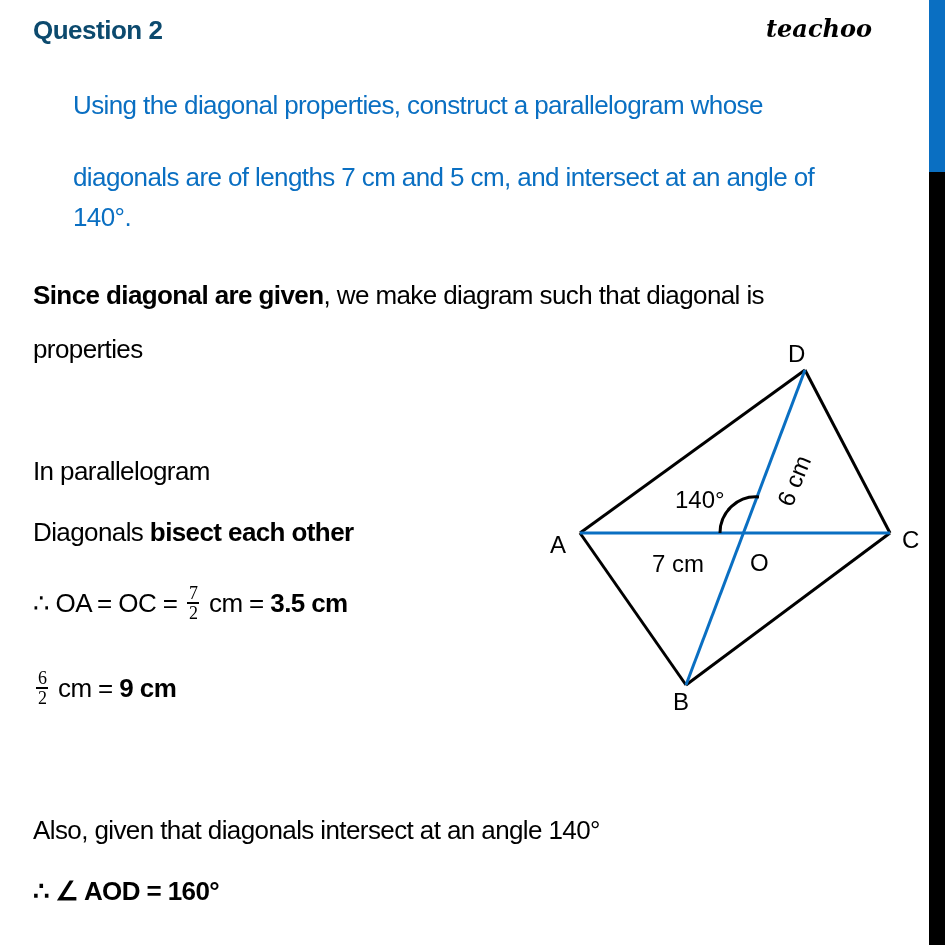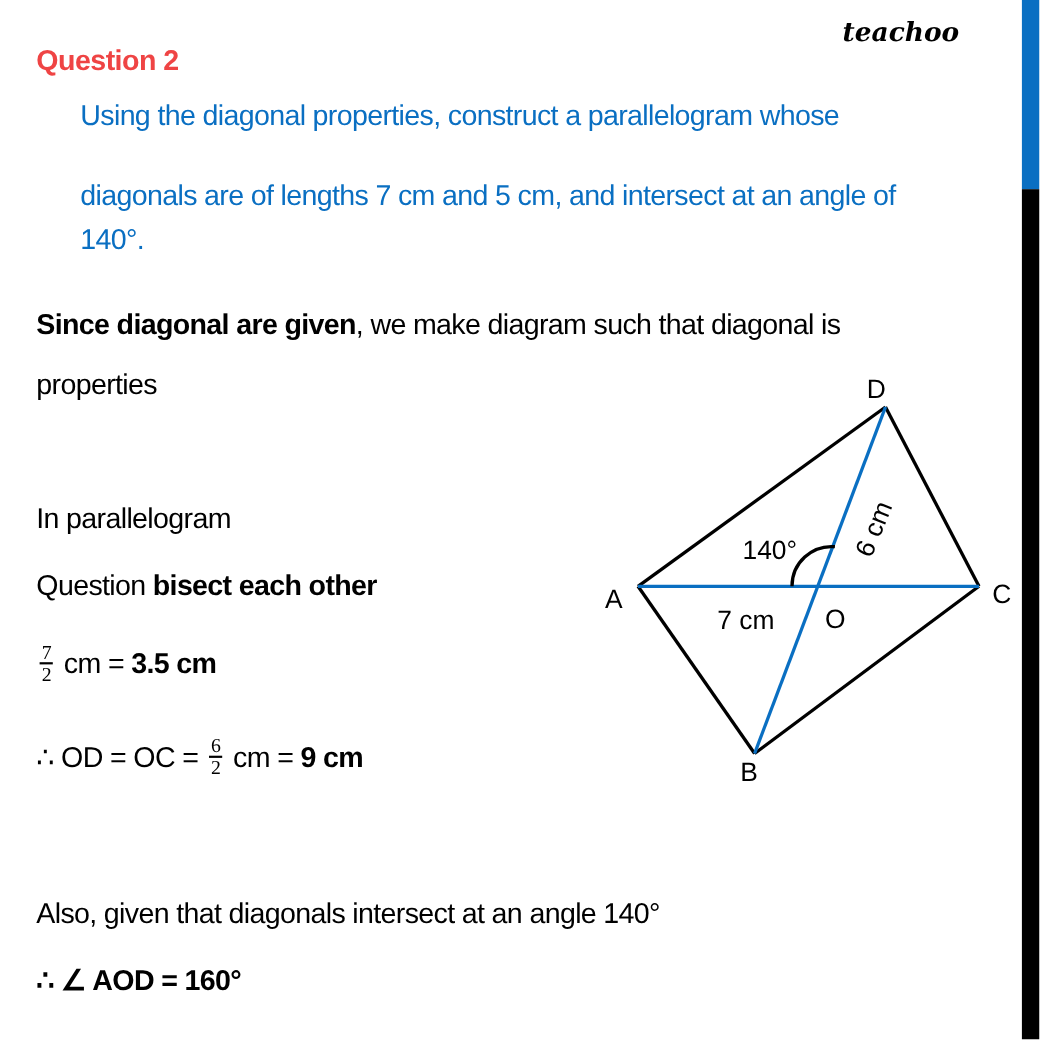--- a/index.html
+++ b/index.html
@@ -10,22 +10,22 @@
       color: #000;
     }
     .sidebar-blue { position: absolute; left: 929px; top: 0; width: 16px; height: 172px; background: #0a6fc2; }
     .sidebar-black { position: absolute; left: 929px; top: 172px; width: 16px; height: 773px; background: #000; }
     .logo {
       position: absolute; left: 766px; top: 14px;
       font-family: "DejaVu Serif", serif; font-style: italic; font-weight: bold;
       font-size: 24px; letter-spacing: 0px; color: #000;
     }
     .q-title {
-      position: absolute; left: 33px; top: 40px;
-      font-size: 26px; font-weight: bold; color: #ef4444;
+      position: absolute; left: 33px; top: 15px;
+      font-size: 26px; font-weight: bold; color: #0c4a6e;
       letter-spacing: -0.5px;
     }
     .q-line {
       position: absolute; left: 33px; font-size: 26px; color: #0a6fc2;
       letter-spacing: -0.6px; white-space: nowrap; margin-left: 40px;
     }
     .line {
       position: absolute; left: 33px; font-size: 26px; color: #000;
       letter-spacing: -0.6px; white-space: nowrap;
     }
@@ -53,29 +53,29 @@
 <div class="q-line" style="top:162px">diagonals are of lengths 7 cm and 5 cm, and intersect at an angle of</div>
 <div class="q-line" style="top:202px">140°.</div>
 
 <div class="line" style="top:280px">
   <span class="b">Since diagonal are given</span><span>, we make diagram such that diagonal is</span>
 </div>
 <div class="line" style="top:334px">properties</div>
 
 <div class="line" style="top:456px">In parallelogram</div>
 <div class="line" style="top:517px">
-  <span>Question </span><span class="b">bisect each other</span>
+  <span>Diagonals </span><span class="b">bisect each other</span>
 </div>
 
 <div class="line" style="top:586px">
-  <span class="frac"><span class="num">7</span><span class="den">2</span></span><span> cm = </span><span class="b">3.5 cm</span>
+  <span>∴ OA = OC = </span><span class="frac"><span class="num">7</span><span class="den">2</span></span><span> cm = </span><span class="b">3.5 cm</span>
 </div>
 
 <div class="line" style="top:671px">
-  <span>∴ OD = OC = </span><span class="frac"><span class="num">6</span><span class="den">2</span></span><span> cm = </span><span class="b">9 cm</span>
+  <span class="frac"><span class="num">6</span><span class="den">2</span></span><span> cm = </span><span class="b">9 cm</span>
 </div>
 
 <div class="line" style="top:815px">Also, given that diagonals intersect at an angle 140°</div>
 <div class="line b" style="top:876px">∴ ∠ AOD = 160°</div>
 
 <svg class="diagram" width="390" height="400" viewBox="0 0 390 400">
 
   <g stroke="#000" stroke-width="3" fill="none">
     <line x1="40" y1="203" x2="265" y2="40"></line>
     <line x1="265" y1="40" x2="350" y2="203"></line>

